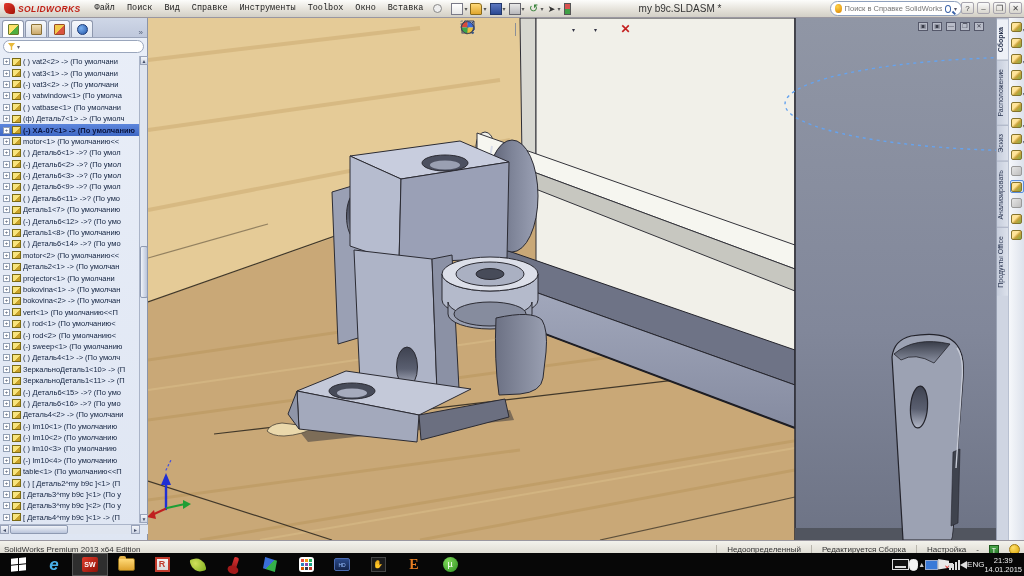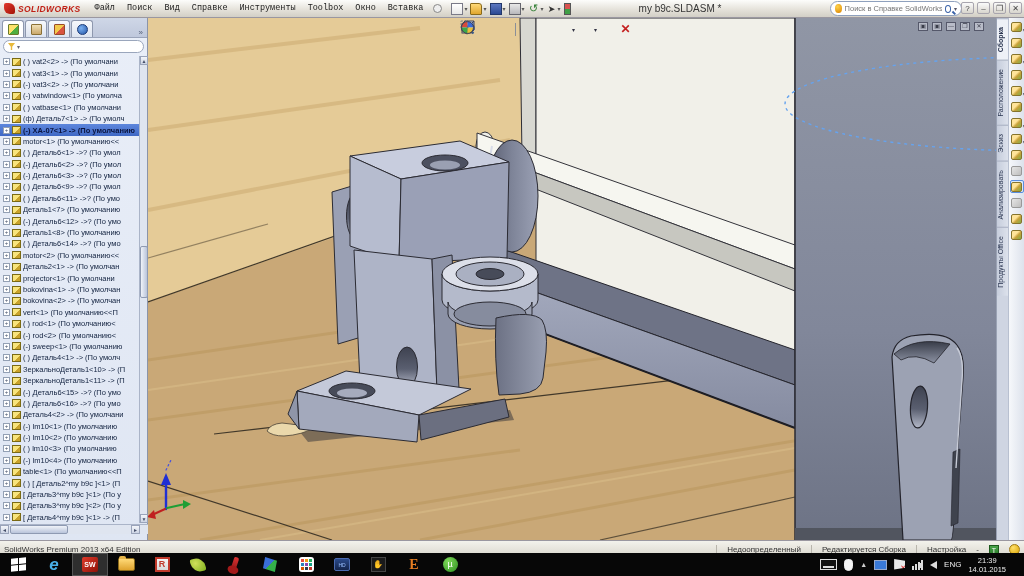--- a/index.html
+++ b/index.html
@@ -140,21 +140,21 @@
   .tb-guitar::after{content:"";position:absolute;left:-3px;bottom:-1px;width:11px;height:8px;background:#a31a1a;border-radius:50%;}
   .tb-km{width:14px;height:15px;background:linear-gradient(135deg,#3a6fd8 50%,#35b04a 50%);clip-path:polygon(15% 0,100% 25%,85% 100%,0 75%);}
   .tb-grid{width:15px;height:15px;background:#fff;border-radius:3px;display:grid;grid-template-columns:repeat(3,3px);grid-template-rows:repeat(3,3px);gap:1px;padding:2px;}
   .tb-grid span:nth-child(1){background:#e74c3c}.tb-grid span:nth-child(2){background:#f39c12}.tb-grid span:nth-child(3){background:#27ae60}
   .tb-grid span:nth-child(4){background:#2980b9}.tb-grid span:nth-child(5){background:#8e44ad}.tb-grid span:nth-child(6){background:#16a085}
   .tb-grid span:nth-child(7){background:#d35400}.tb-grid span:nth-child(8){background:#2c3e50}.tb-grid span:nth-child(9){background:#c0392b}
   .tb-tv{width:16px;height:13px;background:linear-gradient(#2a4a8a,#14244a);border:1px solid #4a6ab0;border-radius:2px;color:#9ac0ff;font-size:5px;text-align:center;line-height:12px;}
   .tb-hand{width:15px;height:15px;background:#1a1a1a;border:1px solid #444;color:#eee;font-size:8px;text-align:center;line-height:14px;}
   .tb-eo{color:#e67e22;font-size:14px;font-weight:bold;font-family:"Liberation Serif",serif;}
   .tb-ut{width:15px;height:15px;border-radius:50%;background:radial-gradient(circle at 35% 30%,#7fd95a,#2e8f1f);color:#fff;font-size:9px;text-align:center;line-height:14px;}
-  .tray{margin-left:auto;display:flex;align-items:center;gap:7px;padding-right:18px;color:#ddd;}
+  .tray{margin-left:auto;display:flex;align-items:center;padding-right:2px;color:#ddd;}
   .tr-kbd{width:17px;height:11px;border:1px solid #ddd;background:#111;display:flex;align-items:flex-end;justify-content:center;padding:1px;}
   .tr-kbd i{width:11px;height:2px;background:#ddd;}
   .tr-mouse{width:9px;height:12px;border:1px solid #eee;border-radius:4px 4px 5px 5px;background:#f4f4f4;}
   .tr-up{font-size:7px;color:#ccc;}
   .tr-scr{width:13px;height:10px;background:#3a7ad8;border:1px solid #9ac;}
   .tr-flag{width:11px;height:11px;background:#e8e8e8;clip-path:polygon(0 0,100% 15%,100% 80%,0 95%);position:relative;}
   .tr-flag::after{content:"✕";position:absolute;right:-1px;bottom:-2px;color:#d22;font-size:7px;}
   .tr-bars{display:flex;align-items:flex-end;gap:1px;height:10px;}
   .tr-bars i{width:2px;background:#ddd;} .tr-bars i:nth-child(1){height:4px}.tr-bars i:nth-child(2){height:6px}
   .tr-bars i:nth-child(3){height:8px}.tr-bars i:nth-child(4){height:10px}

